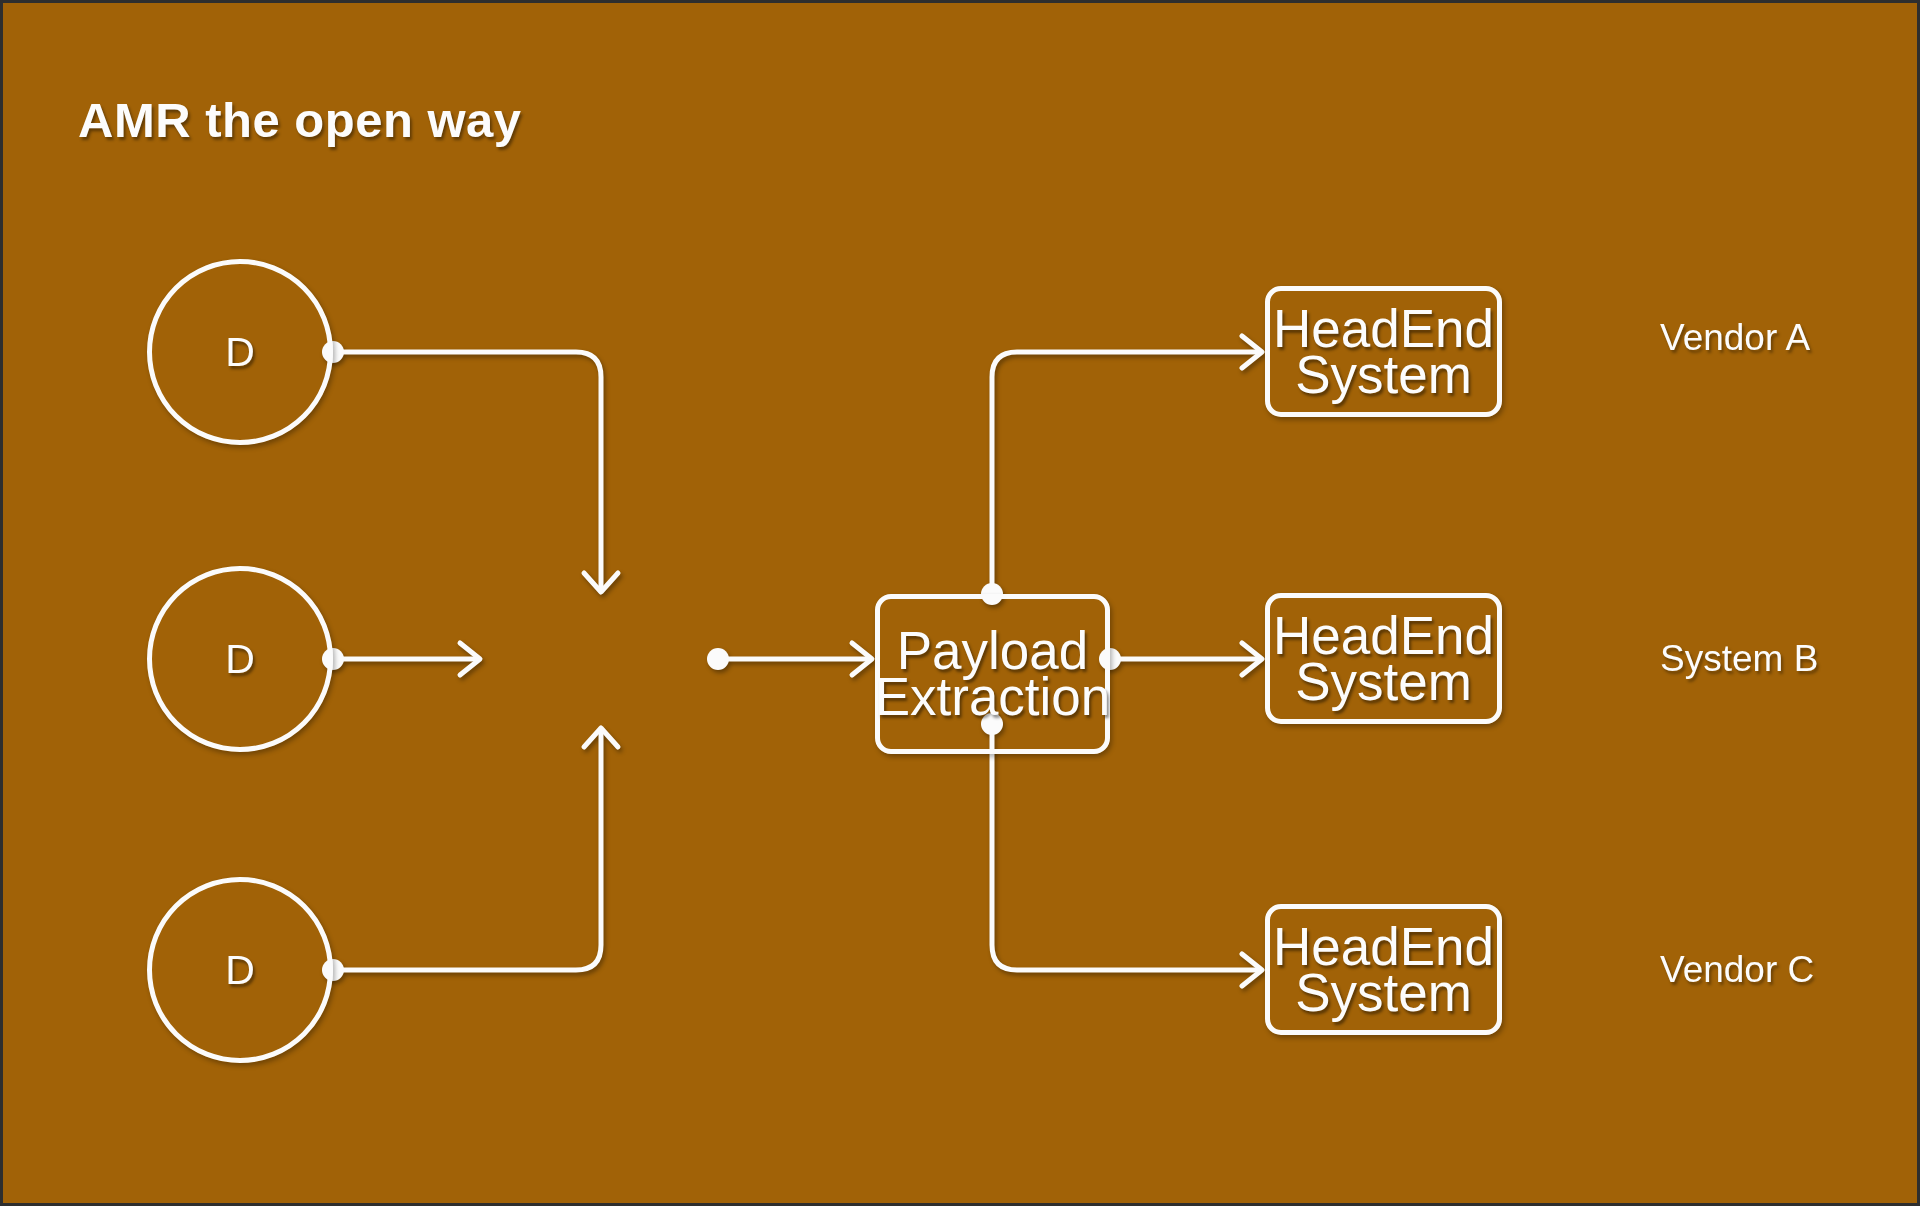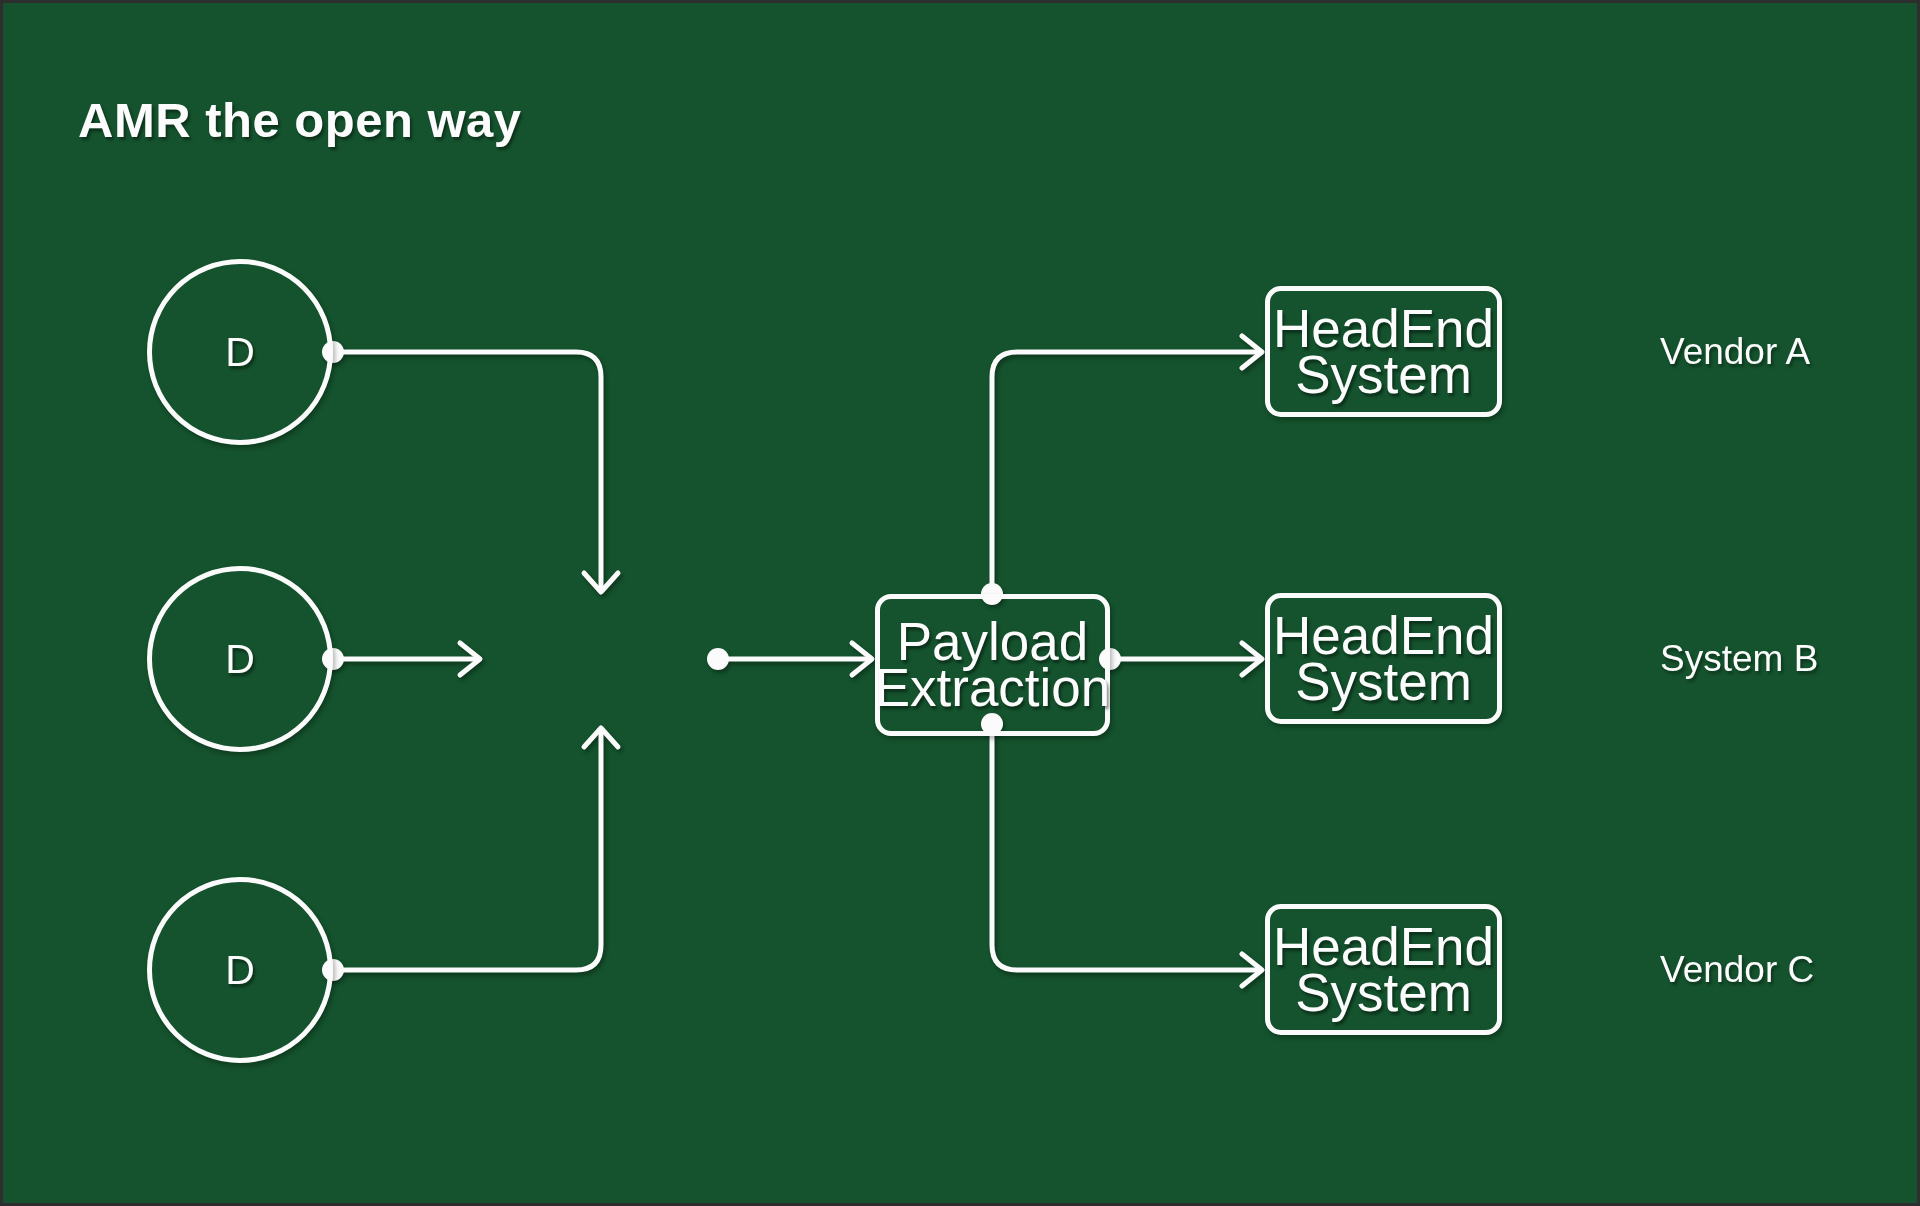--- a/index.html
+++ b/index.html
@@ -1,20 +1,20 @@
 <!DOCTYPE html>
 <html><head>
 <meta charset="utf-8">
 <style>
   html, body { margin: 0; padding: 0; background: #222; }
   .canvas {
     position: relative;
     width: 1920px;
     height: 1206px;
-    background: #14532d;
+    background: #a16207;
     box-shadow: inset 0 0 0 3px #2e2e2e;
     overflow: hidden;
     font-family: "Liberation Sans", sans-serif;
     color: #fcfcfc;
   }
   .title {
     position: absolute;
     left: 78px;
     top: 92px;
     margin: 0;
@@ -60,39 +60,39 @@
     height: 186px;
     border-radius: 50%;
     font-size: 41px;
   }
   .box {
     border-radius: 16px;
     font-size: 53px;
     line-height: 46px;
   }
   .amr   { left: 484px; top: 594px; width: 234px; height: 130px; }
-  .payload { left: 875px; top: 594px; width: 235px; height: 142px; }
+  .payload { left: 875px; top: 594px; width: 235px; height: 160px; }
   .headend { left: 1265px; width: 237px; height: 131px; }
   .he-a { top: 286px; }
   .he-b { top: 593px; }
   .he-c { top: 904px; }
   .dev-1 { left: 147px; top: 259px; }
   .dev-2 { left: 147px; top: 566px; }
   .dev-3 { left: 147px; top: 877px; }
   .vendor {
     position: absolute;
     left: 1660px;
     height: 52px;
     display: flex;
     align-items: center;
     font-size: 37px;
     color: #fcfcfc;
     text-shadow: 2px 3px 3px rgba(0,0,0,0.35);
   }
-  .v-a { top: 326px; }
+  .v-a { top: 312px; }
   .v-b { top: 633px; }
   .v-c { top: 944px; }
 </style>
 </head>
 <body>
 
 <div class="canvas">
 
   <h1 class="title">AMR the open way</h1>
 

